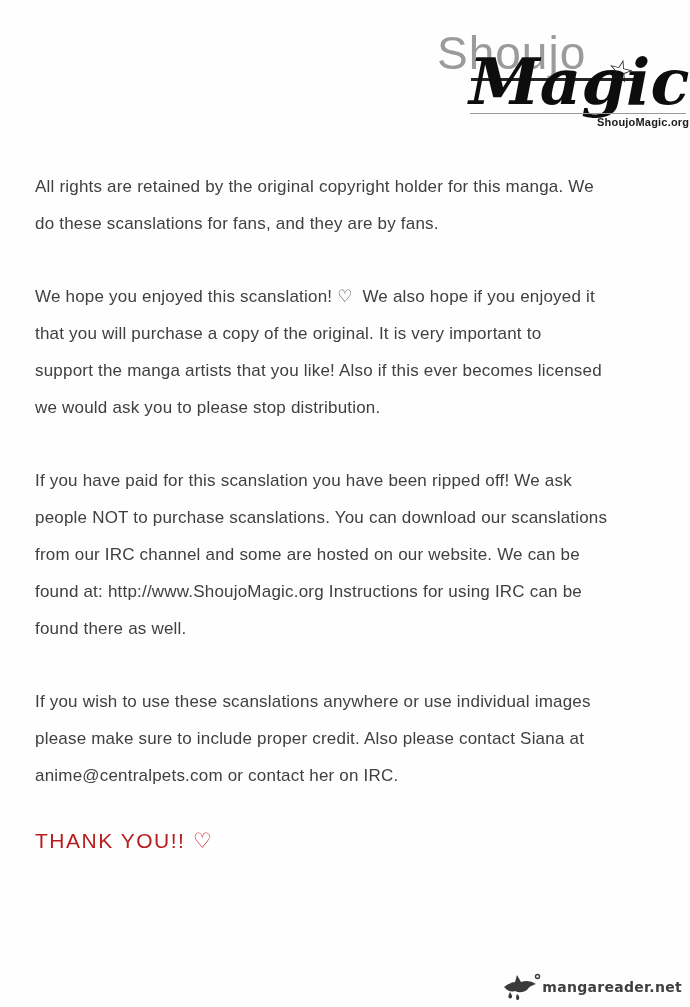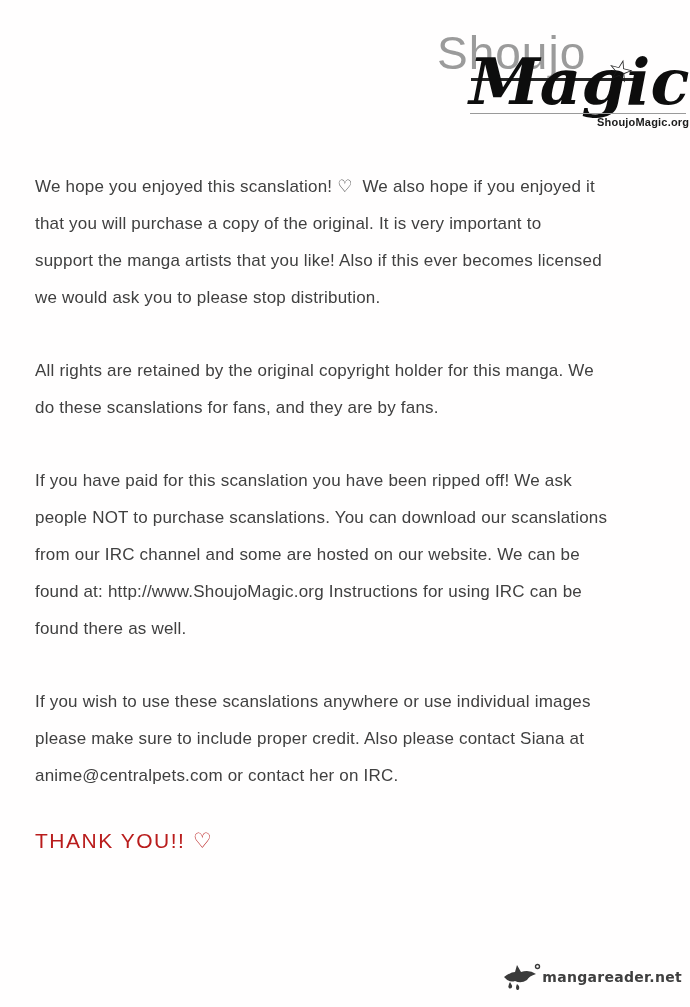--- a/index.html
+++ b/index.html
@@ -53,21 +53,21 @@
     letter-spacing: 1.5px; color: #b91c1c;
   }
   .signature {
     margin: 34px 0 0 0;
     text-align: center;
     font-size: 23px; line-height: 1.2;
     font-weight: bold; color: #1c1c1c; letter-spacing: 0.5px;
   }
 
   
-  .watermark { position: absolute; right: 8px; bottom: 16px; display: flex; align-items: center; gap: 1px; }
+  .watermark { position: absolute; right: 8px; bottom: 6px; display: flex; align-items: center; gap: 1px; }
   .watermark-text {
     font-size: 14px; font-weight: bold; color: #3f3f3f; letter-spacing: 0.3px;
     font-family: "DejaVu Sans", "Liberation Sans", sans-serif;
   }
   .mascot { display: block; }
 </style>
 </head>
 <body>
 
 <div class="page">
@@ -75,26 +75,26 @@
   <div class="logo">
     <div class="logo-shoujo">Shoujo</div>
     <div class="logo-rule-dark"></div>
     <div class="logo-magic">Magic</div>
     <div class="logo-star">☆</div>
     <div class="logo-rule-thin"></div>
     <div class="logo-url">ShoujoMagic.org</div>
   </div>
 
   <div class="content">
+    <p class="para">All rights are retained by the original copyright holder for this manga. We
+do these scanslations for fans, and they are by fans.</p>
     <p class="para">We hope you enjoyed this scanslation! ♡  We also hope if you enjoyed it
 that you will purchase a copy of the original. It is very important to
 support the manga artists that you like! Also if this ever becomes licensed
 we would ask you to please stop distribution.</p>
-    <p class="para">All rights are retained by the original copyright holder for this manga. We
-do these scanslations for fans, and they are by fans.</p>
     <p class="para">If you have paid for this scanslation you have been ripped off! We ask
 people NOT to purchase scanslations. You can download our scanslations
 from our IRC channel and some are hosted on our website. We can be
 found at: http://www.ShoujoMagic.org Instructions for using IRC can be
 found there as well.</p>
     <p class="para">If you wish to use these scanslations anywhere or use individual images
 please make sure to include proper credit. Also please contact Siana at
 anime@centralpets.com or contact her on IRC.</p>
     <div class="thank-you">THANK YOU!! ♡</div>
   </div>

